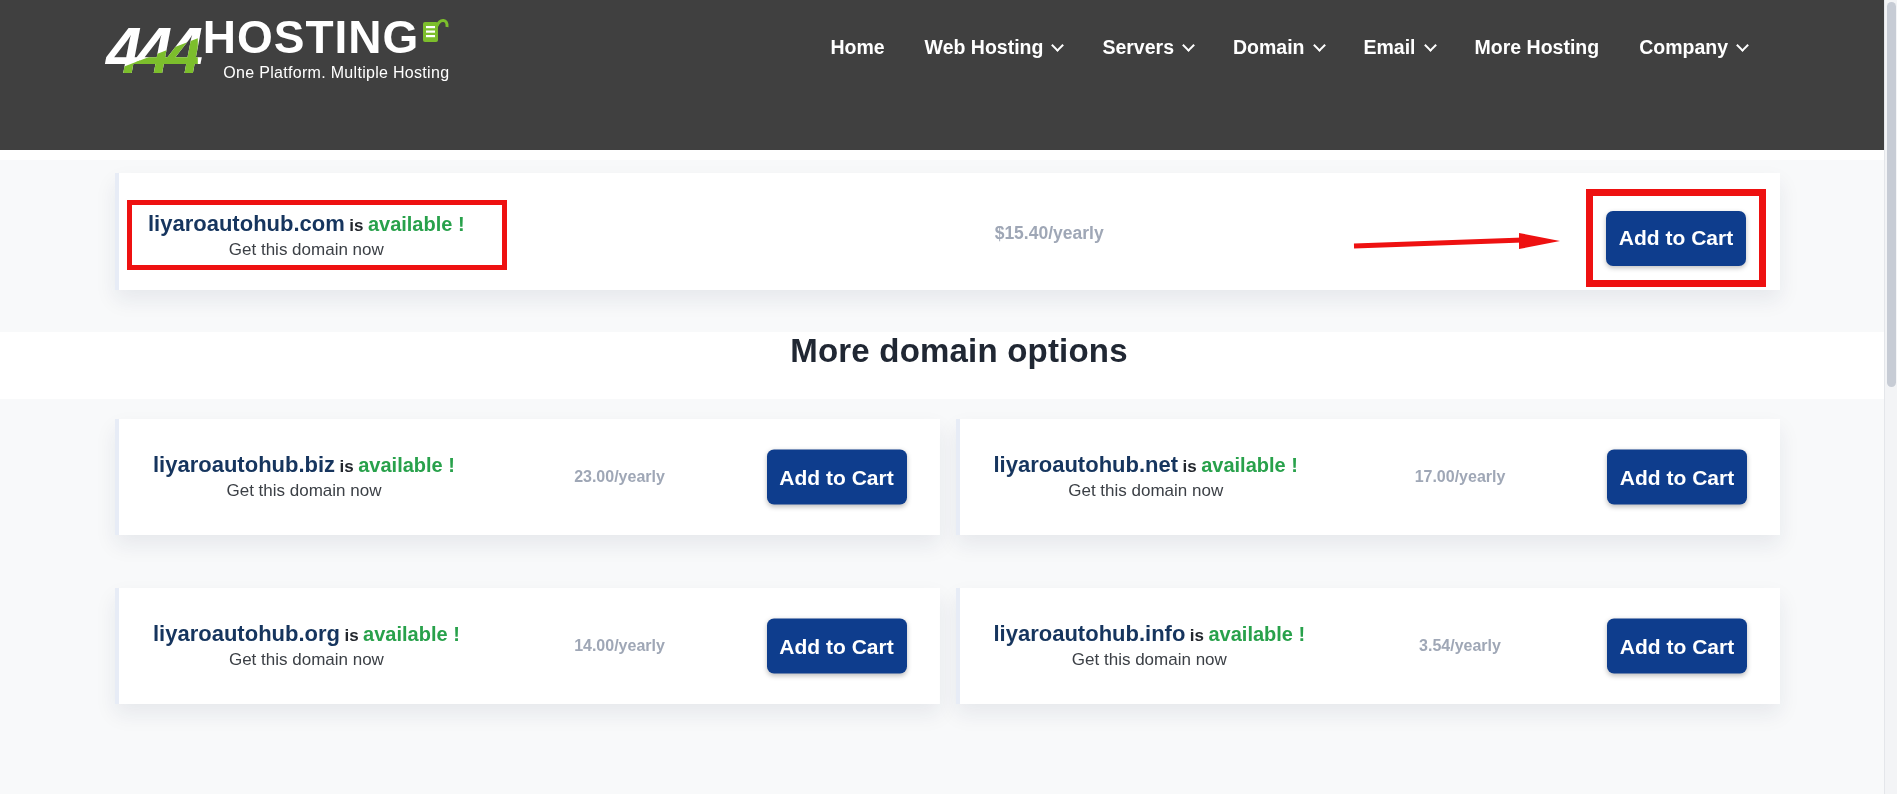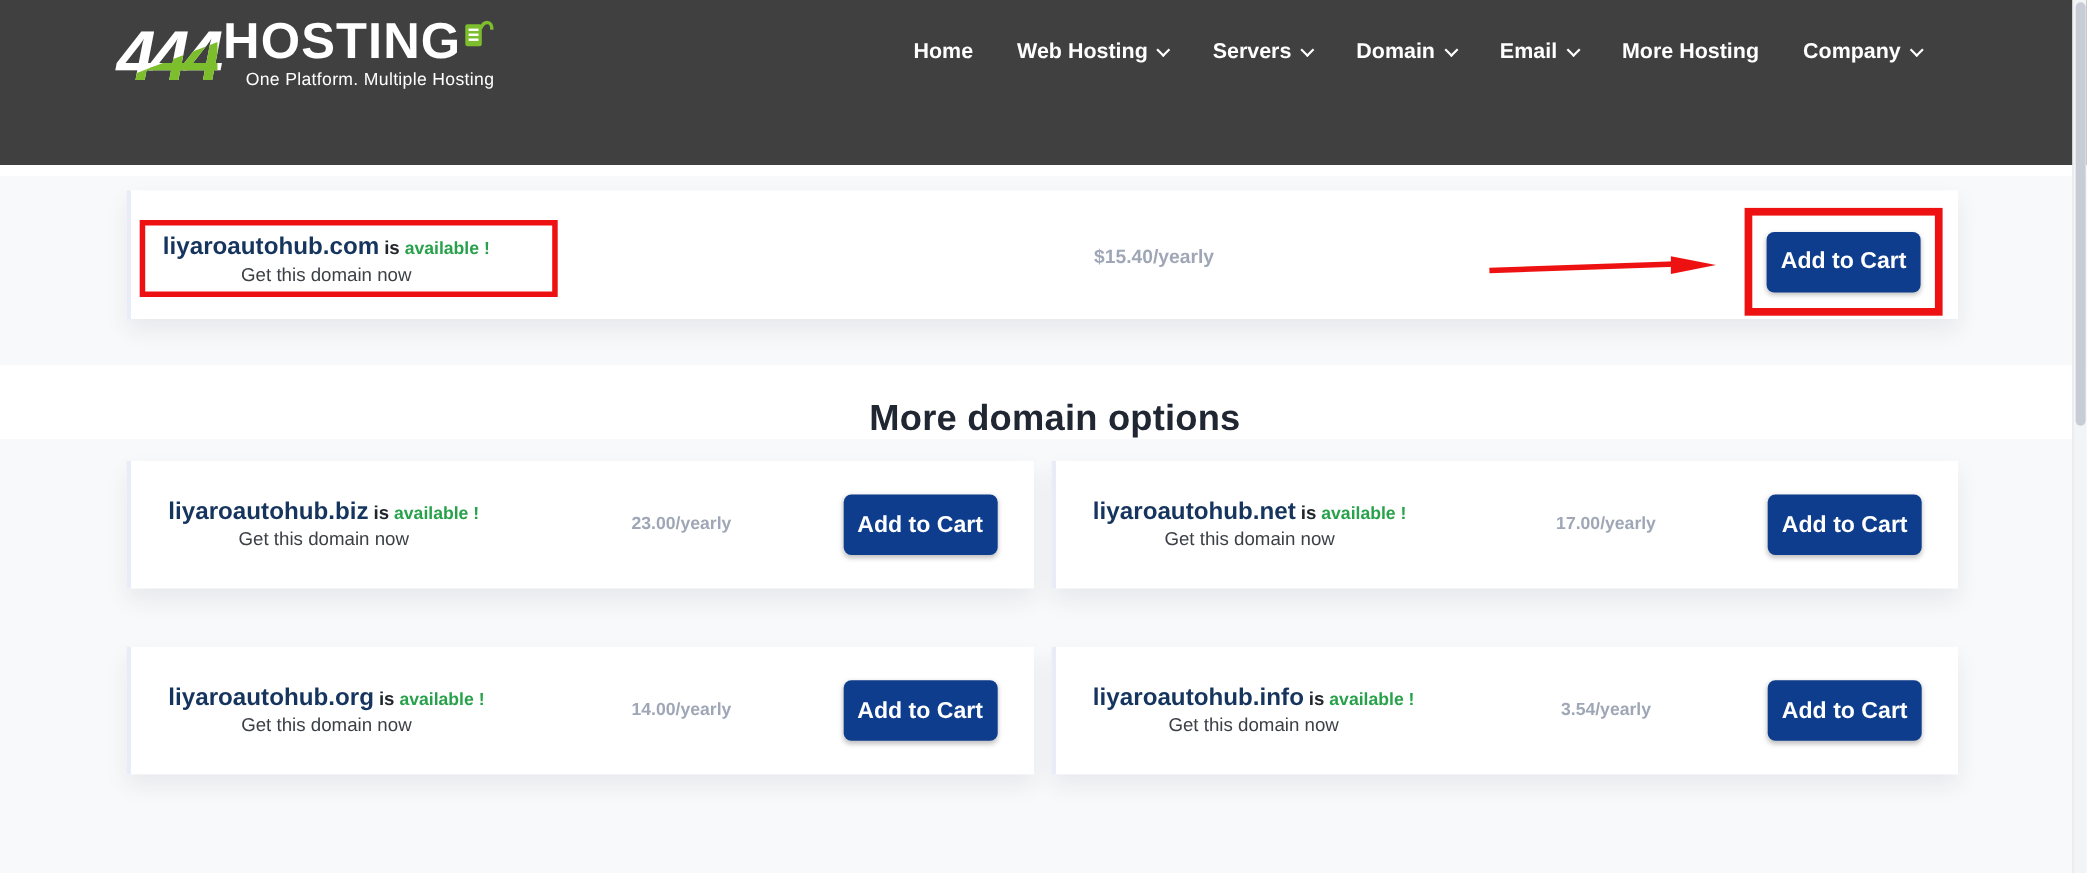--- a/index.html
+++ b/index.html
@@ -53,40 +53,40 @@
   .hero-card { height:117px; }
 
   .annot { border:5px solid #ee1111; }
   .annot-domain {
     position:absolute; left:8px; top:27px; width:380px; height:70px;
     display:flex; align-items:center; padding-left:16px;
   }
   .line1 { white-space:nowrap; }
   .domain { font-size:22px; font-weight:700; color:#16355e; }
   .is-word { font-size:17px; font-weight:700; color:#22262c; }
-  .avail { font-size:16px; font-weight:700; color:#28a14b; }
+  .avail { font-size:20px; font-weight:700; color:#28a14b; }
   .subtitle { font-size:17px; color:#3c4046; margin-top:3px;text-align:center; }
 
   .hero-price {
     position:absolute; left:56%; top:50%; transform:translate(-50%,-42%);
     font-size:17.5px; font-weight:700; color:#9fa7b6; white-space:nowrap;
   }
   .hero-arrow { position:absolute; left:1232px; top:58px; }
 
   .annot-btn {
     position:absolute; right:14px; top:16px; width:180px; height:98px;
     border-width:7px; display:flex; align-items:center; justify-content:center;
   }
   .btn {
     width:140px; height:55px; background:#0e3d8d; border:none; border-radius:7px;
     color:#fff; font-size:21px; font-weight:700; font-family:inherit;
     cursor:pointer; box-shadow:0 2px 5px rgba(0,0,0,.25); white-space:nowrap;
   }
 
-  .heading-band { height:67px; background:#ffffff; display:flex; align-items:flex-end; justify-content:center;padding-left:21px; }
+  .heading-band { height:67px; background:#ffffff; display:flex; align-items:flex-start; justify-content:center;padding-left:21px; }
   .heading-band h2 { margin:0; font-size:33px; font-weight:700; color:#202733; letter-spacing:.2px; }
 
   .options-section { background:#f8f9fa; padding:20px 117px 31px 115px; height:337px; }
   .options-grid { display:grid; grid-template-columns:1fr 1fr; column-gap:16px; row-gap:53px; }
   .opt-card { height:116px; }
   .opt-text { position:absolute; left:34px; top:50%; transform:translateY(-52%); }
   .opt-price {
     position:absolute; left:61%; top:50%; transform:translate(-50%,-50%);
     font-size:16px; font-weight:700; color:#9fa7b6; white-space:nowrap;
   }

